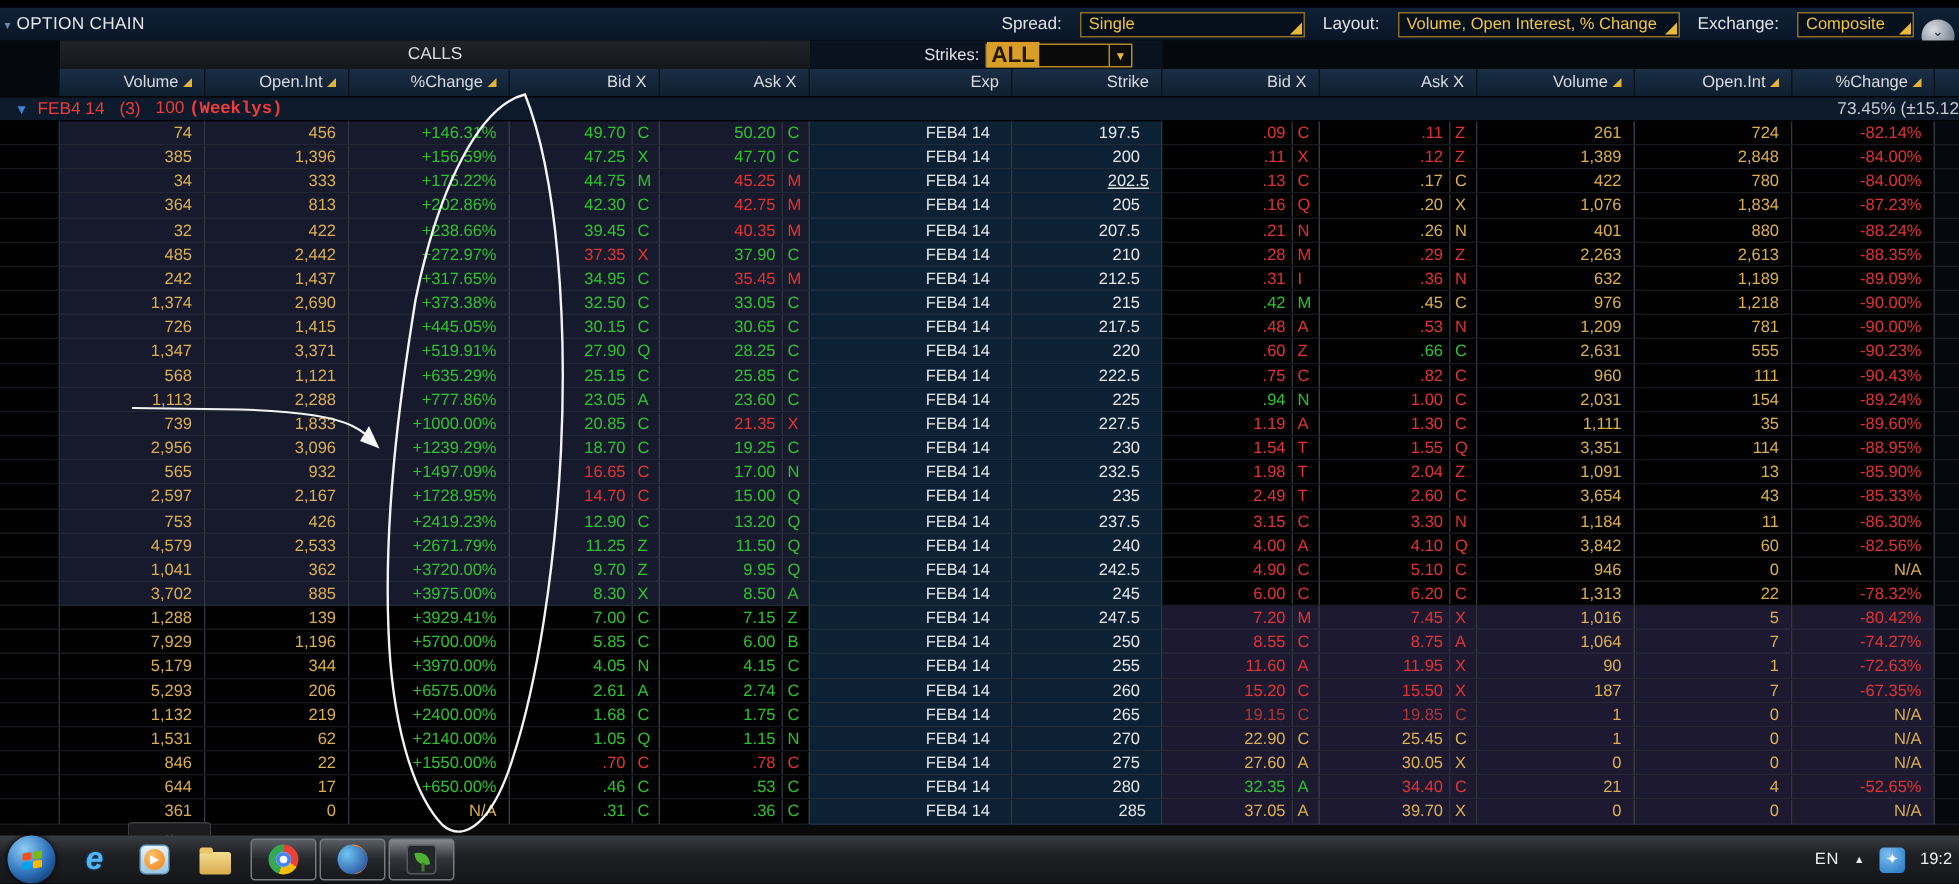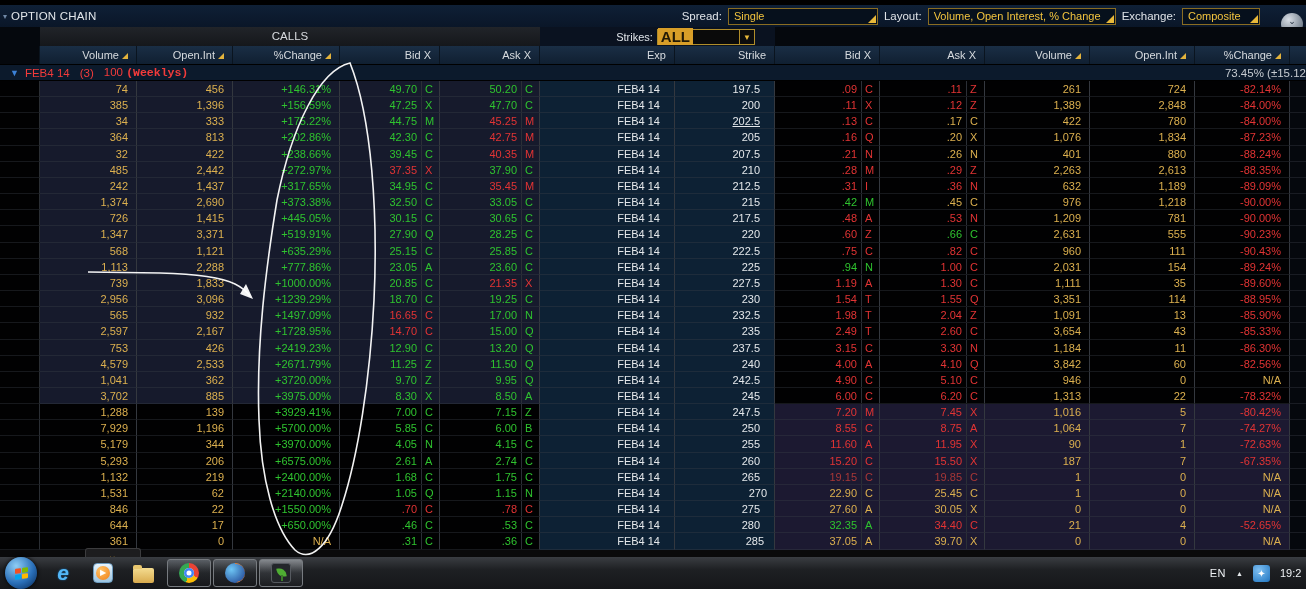--- a/index.html
+++ b/index.html
@@ -13,21 +13,21 @@
 
   
   .titlebar {
     position:absolute; left:0; top:0; width:1306px; height:27px;
     background:linear-gradient(#0f2036,#0a1628);
     border-top:5px solid #000;
     display:flex; align-items:center; color:#e2e6ea; font-size:11.5px;
   }
   .titlebar .caret { color:#6f87a5; font-size:8px; margin:0 4px 0 3px; }
   .titlebar .title { letter-spacing:.2px; }
-  .tb-right { margin-left:auto; display:flex; align-items:center; gap:6px; padding-right:46px; }
+  .tb-right { margin-left:auto; display:flex; align-items:center; gap:12px; padding-right:30px; }
   .dd-label { color:#dfe3e8; }
   .dd {
     position:relative; background:#06101c; border:1px solid #8a6d22;
     color:#f3c43e; font-size:11px; height:17px; line-height:15px;
     padding:0 16px 0 5px; white-space:nowrap; overflow:hidden;
   }
   .dd::after {
     content:""; position:absolute; right:1px; bottom:1px;
     border-left:8px solid transparent; border-bottom:8px solid #e9b93a;
   }
@@ -272,21 +272,21 @@
         <div class="cell w-chg bg-citm g">+175.22%</div>
         <div class="cell w-bid bg-citm bidask">
           <span class="val g">44.75</span>
           <span class="ex g">M</span>
         </div>
         <div class="cell w-ask bg-citm bidask">
           <span class="val r">45.25</span>
           <span class="ex r">M</span>
         </div>
         <div class="cell w-exp bg-mid w" style="padding-right: 14px;">FEB4 14</div>
-        <div class="cell w-strike bg-mid w" style="padding-right: 14px; text-decoration: underline;">202.5</div>
+        <div class="cell w-strike bg-mid w" style="padding-right: 8px; text-decoration: underline;">202.5</div>
         <div class="cell w-pbid bg-blk bidask">
           <span class="val r">.13</span>
           <span class="ex r">C</span>
         </div>
         <div class="cell w-pask bg-blk bidask">
           <span class="val y">.17</span>
           <span class="ex y">C</span>
         </div>
         <div class="cell w-pvol bg-blk y">422</div>
         <div class="cell w-poi bg-blk y">780</div>
@@ -916,21 +916,21 @@
         <div class="cell w-chg bg-blk g">+2140.00%</div>
         <div class="cell w-bid bg-blk bidask">
           <span class="val g">1.05</span>
           <span class="ex g">Q</span>
         </div>
         <div class="cell w-ask bg-blk bidask">
           <span class="val g">1.15</span>
           <span class="ex g">N</span>
         </div>
         <div class="cell w-exp bg-mid w" style="padding-right: 14px;">FEB4 14</div>
-        <div class="cell w-strike bg-mid w" style="padding-right: 7px;">270</div>
+        <div class="cell w-strike bg-mid w" style="padding-right: 14px;">270</div>
         <div class="cell w-pbid bg-pitm bidask">
           <span class="val y">22.90</span>
           <span class="ex y">C</span>
         </div>
         <div class="cell w-pask bg-pitm bidask">
           <span class="val y">25.45</span>
           <span class="ex y">C</span>
         </div>
         <div class="cell w-pvol bg-pitm y">1</div>
         <div class="cell w-poi bg-pitm y">0</div>

